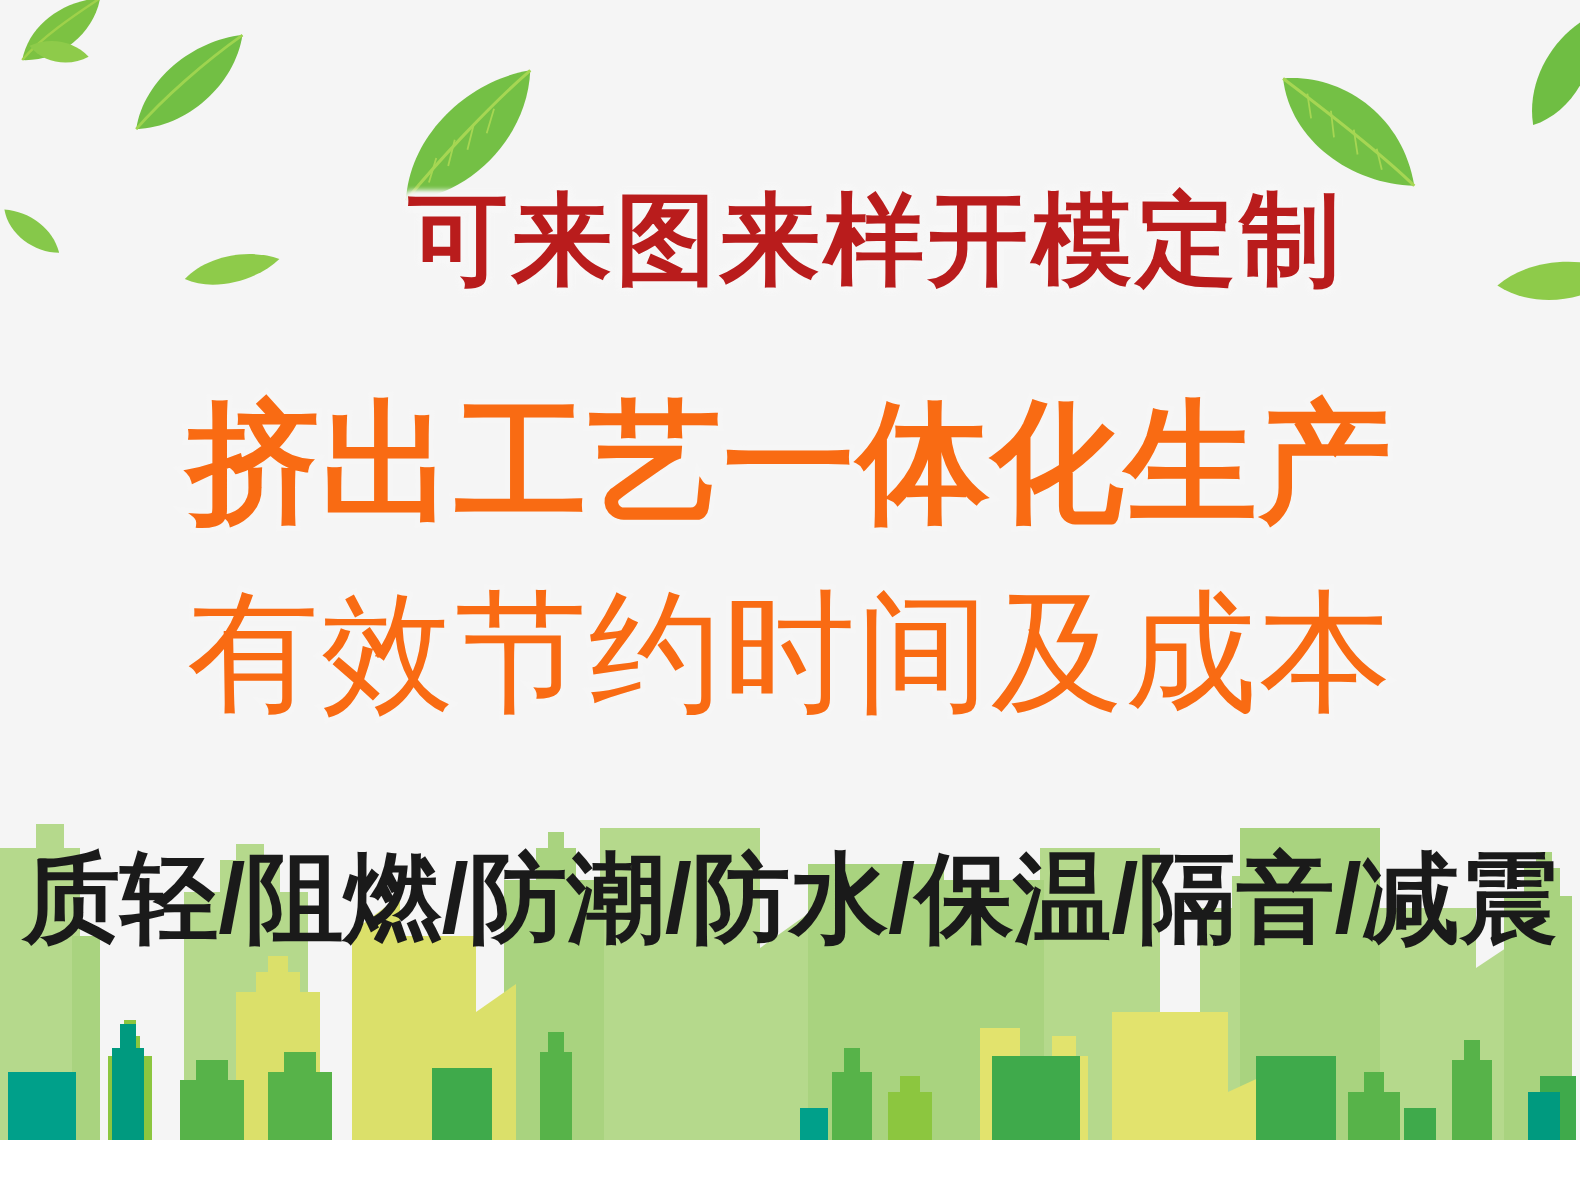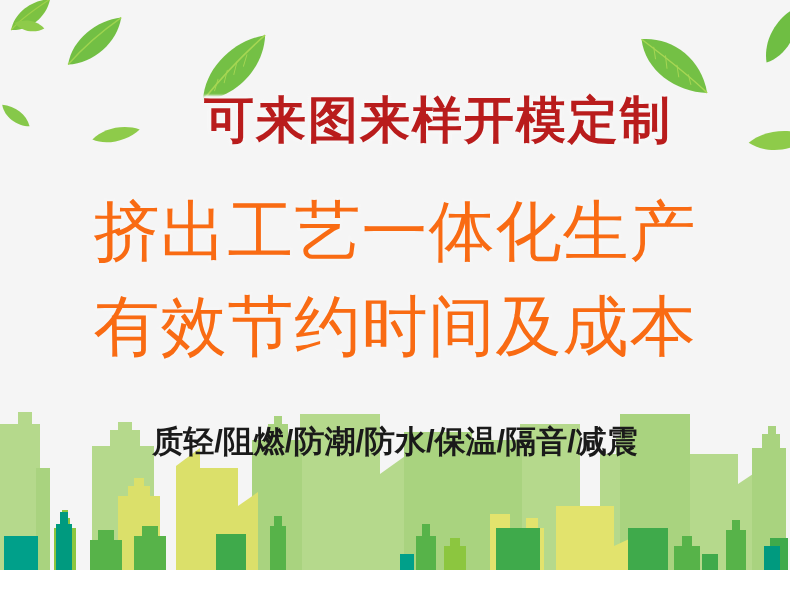--- a/index.html
+++ b/index.html
@@ -79,21 +79,21 @@
     white-space: nowrap;
     margin-left: 43px;
   }
 
   .line-orange-1 {
     position: absolute;
     left: 0;
     top: 198px;
     width: 790px;
     font-size: 66px;
-    font-weight: normal;
+    font-weight: bold;
     letter-spacing: 1px;
     color: #f96b13;
     line-height: 1;
     white-space: nowrap;
     -webkit-text-stroke: 5px #f6f6f6;
     paint-order: stroke fill;
   }
 
   .line-orange-2 {
     position: absolute;
@@ -108,21 +108,21 @@
     white-space: nowrap;
     -webkit-text-stroke: 5px #f6f6f6;
     paint-order: stroke fill;
   }
 
   .line-features {
     position: absolute;
     left: 0;
     top: 426px;
     width: 790px;
-    font-size: 31px;
+    font-size: 49px;
     font-weight: bold;
     letter-spacing: 0px;
     color: #1a1a1a;
     line-height: 1;
     white-space: nowrap;
   }
 </style>
 </head>
 <body>
 

